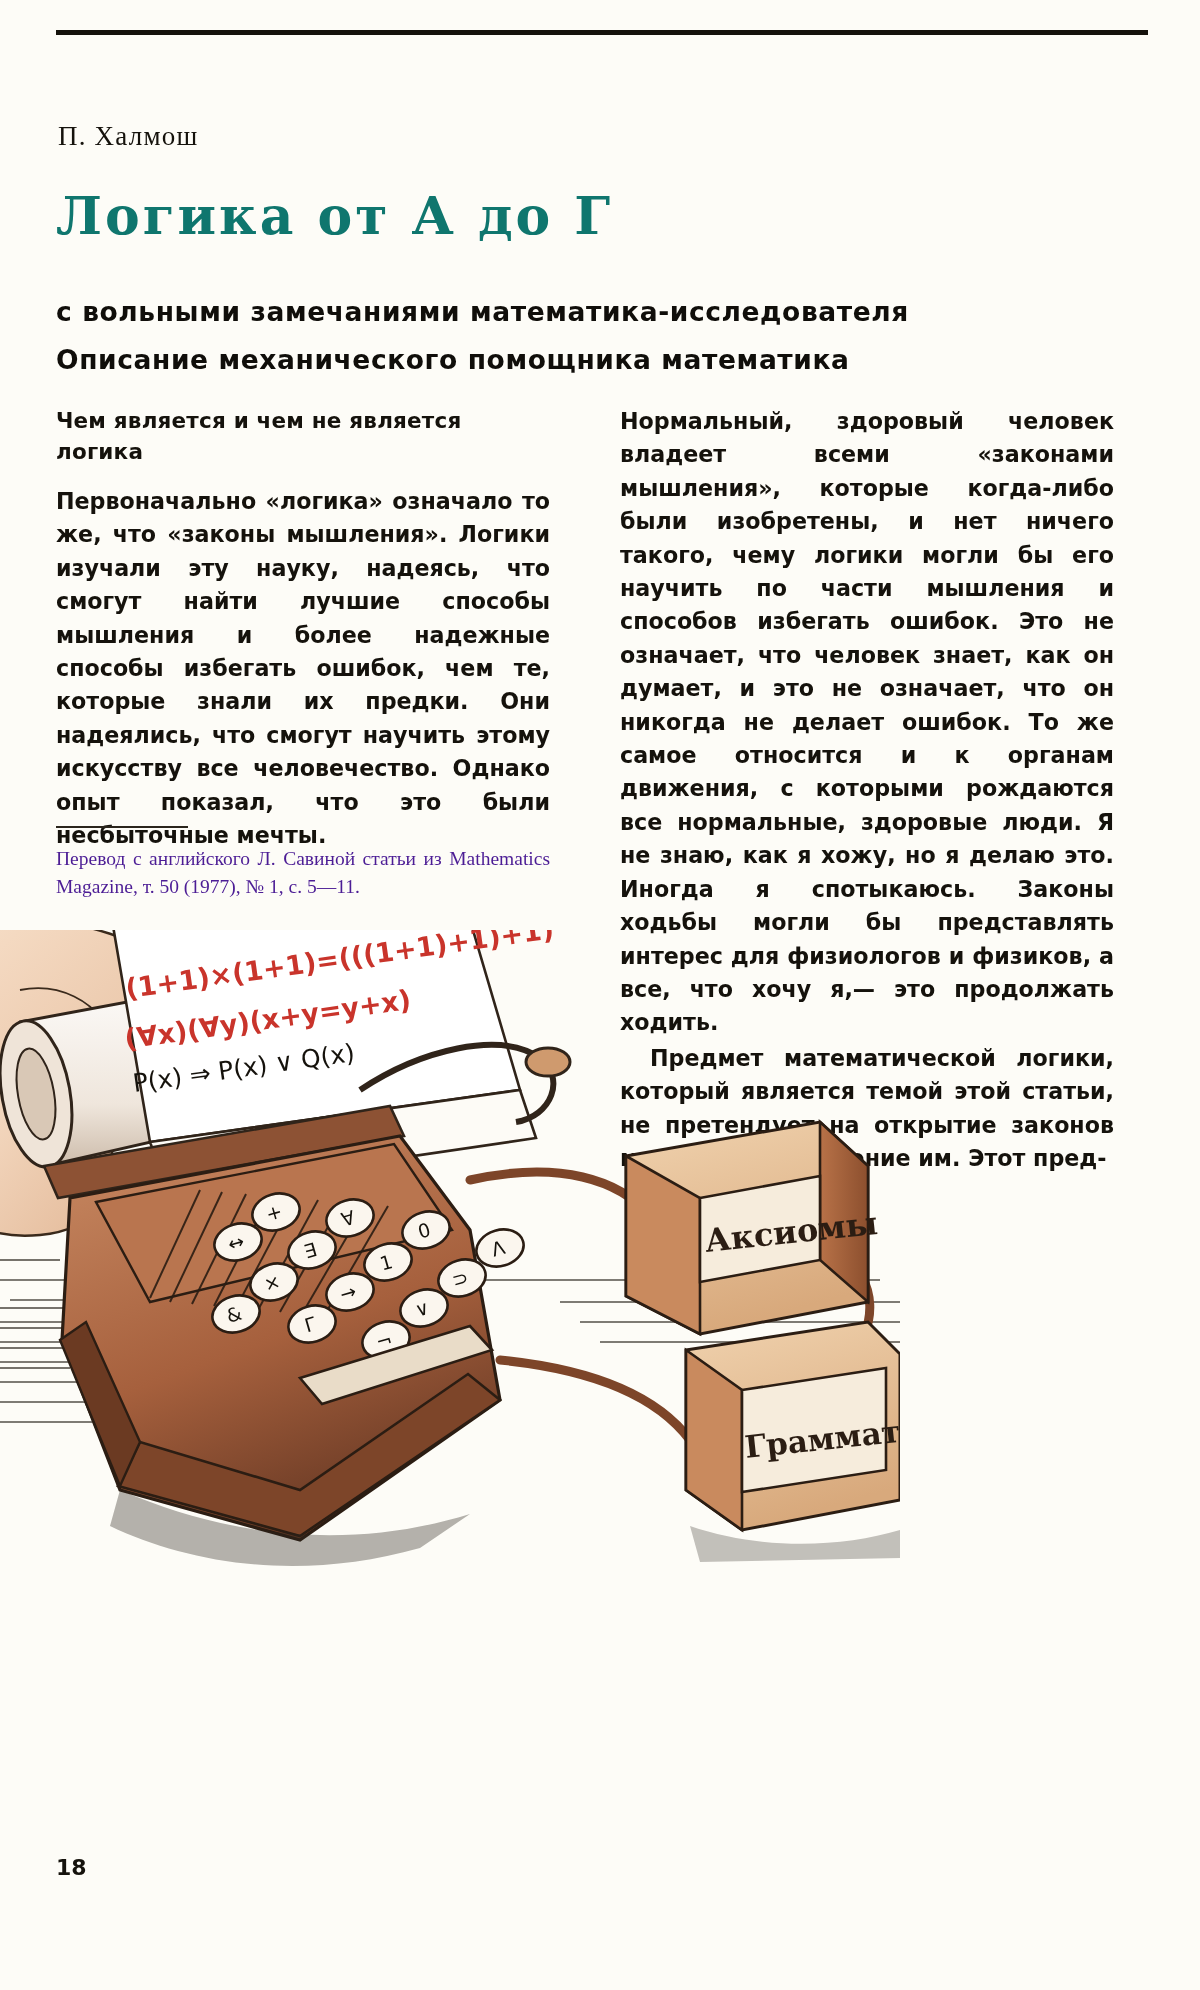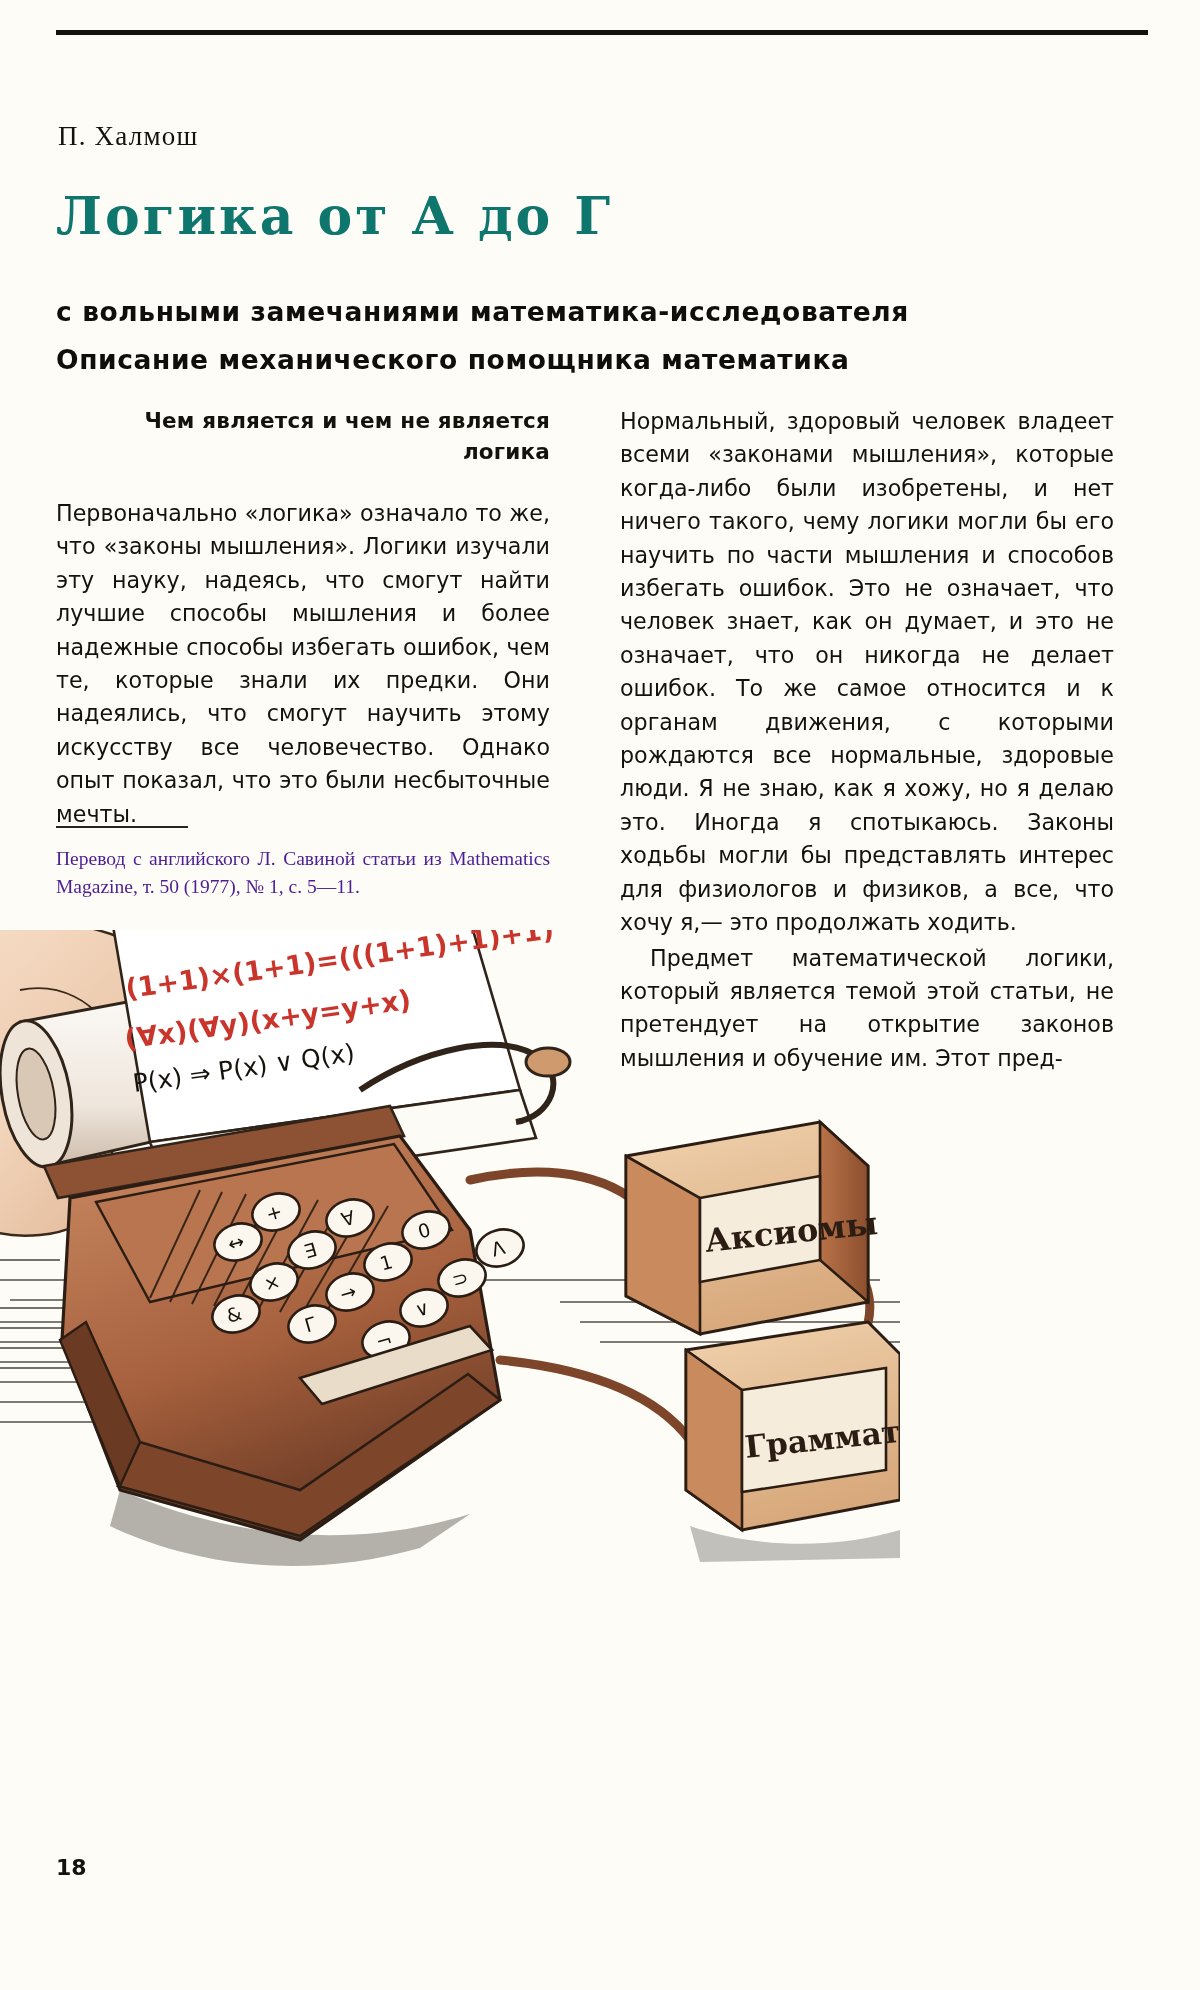--- a/index.html
+++ b/index.html
@@ -82,28 +82,29 @@
   }
   .col-left { left: 56px; }
   .col-right { left: 620px; }
 
   .section-head {
     font-family: "DejaVu Sans", sans-serif;
     font-weight: bold;
     font-size: 21.5px;
     line-height: 31px;
     letter-spacing: 0.2px;
-    margin: 0 0 30px 0;
-    text-align: right;
+    margin: 0 0 18px 0;
+    text-align: left;
   }
 
   .body-par {
     margin: 0;
     text-align: justify;
     text-justify: inter-word;
+    font-weight: bold;
   }
   .body-par + .body-par { margin-top: 2px; }
   .indent { text-indent: 30px; }
 
   .footnote-rule {
     position: absolute;
     left: 56px;
     top: 826px;
     width: 132px;
     height: 2px;

